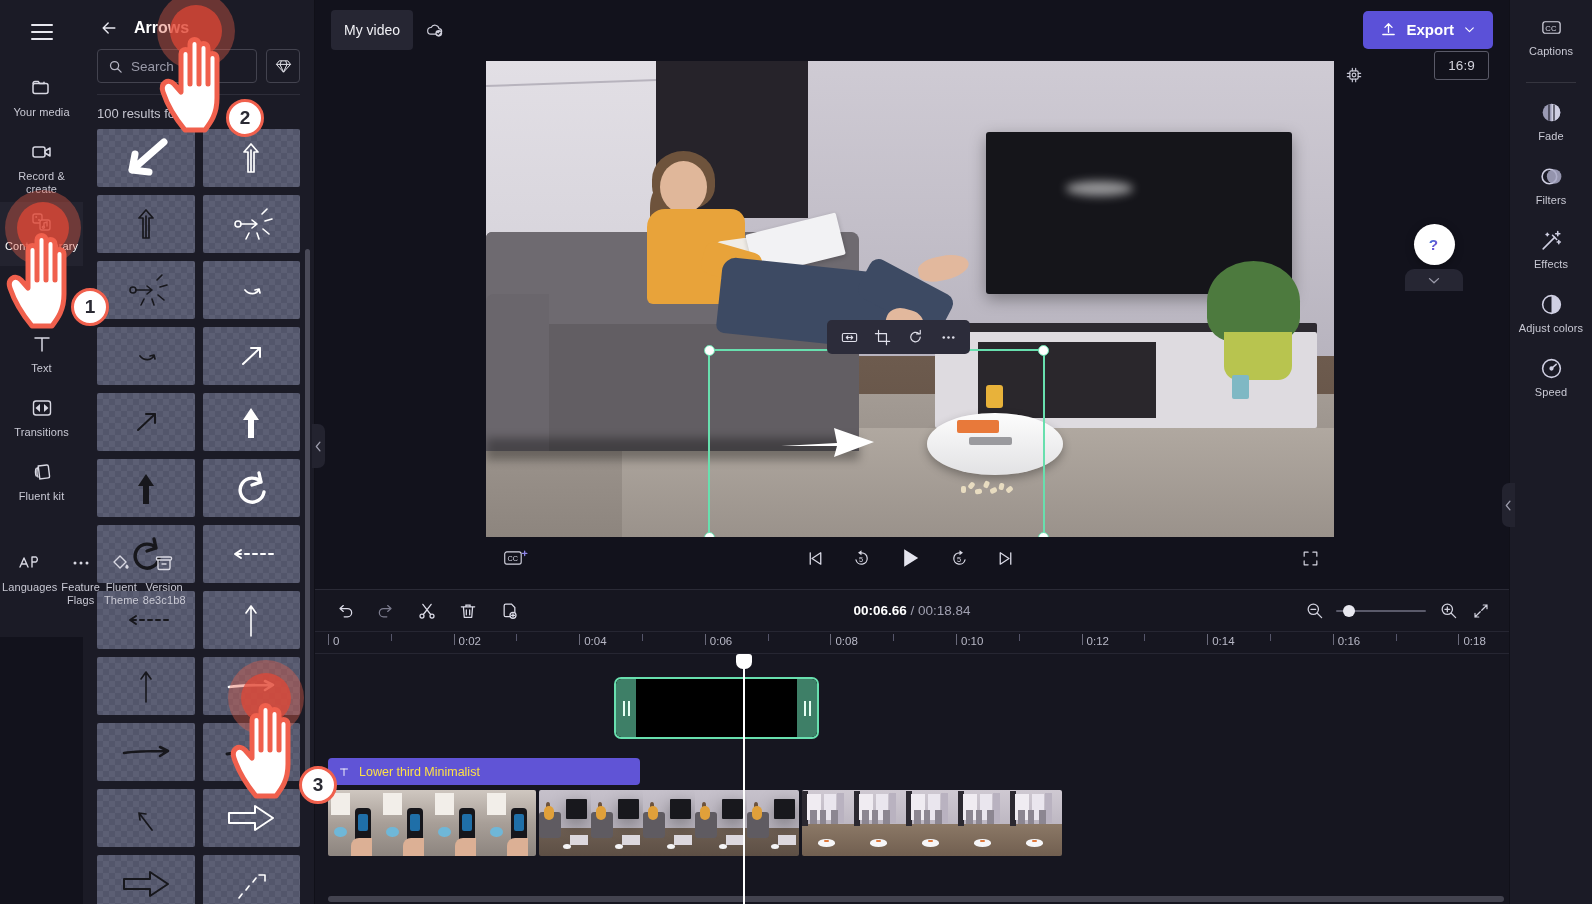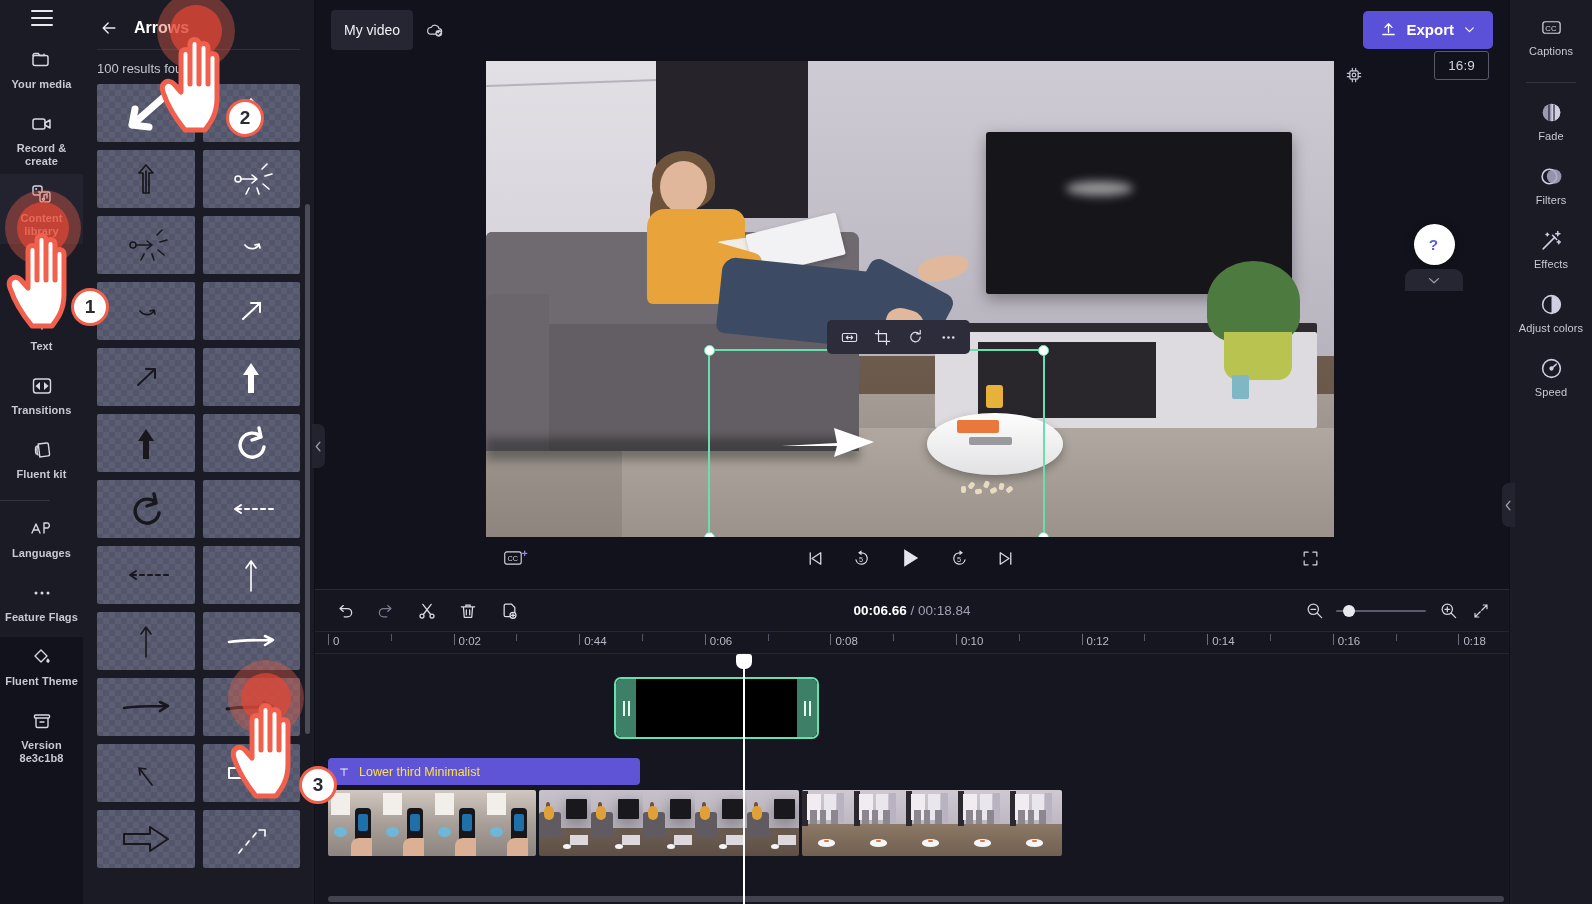--- a/index.html
+++ b/index.html
@@ -10,42 +10,42 @@
     overflow: hidden;
     color: #e8e8ef;
   }
   #app { position: relative; width: 1592px; height: 904px; display: flex; }
 
   
   .rail {
     width: 83px; height: 637px;
     background: #1b1b26;
     display: flex; flex-direction: column; align-items: center;
-    flex-shrink: 0; position: relative; z-index: 5; font-weight: bold;
+    flex-shrink: 0; position: relative; z-index: 5;
   }
   .hamburger {
     width: 44px; height: 44px; margin-top: 10px;
     display: flex; flex-direction: column; justify-content: center;
     align-items: center; gap: 5px; cursor: pointer; border-radius: 5px;
   }
   .hamburger span { display: block; width: 22px; height: 2px; background: #e8e8ef; border-radius: 1px; }
   .rail-items { margin-top: 14px; width: 100%; display: flex; flex-direction: column; align-items: center; }
   .rail-item {
     width: 83px; min-height: 64px; padding: 7px 2px 6px;
     display: flex; flex-direction: column; align-items: center; justify-content: flex-start;
     gap: 5px; cursor: pointer; position: relative;
   }
   .rail-item .ic { width: 26px; height: 26px; display: flex; align-items: center; justify-content: center; }
   .rail-item .lbl {
     font-size: 11px; line-height: 13px; color: #c9c9d4; text-align: center;
     max-width: 78px; letter-spacing: .1px;
   }
   .rail-item.active { background: #23232f; }
   .rail-item.active .lbl { color: #fff; }
-  .rail-bottom { margin-top: auto; width: 100%; display: flex; flex-direction: column; padding-bottom: 24px; }
+  .rail-bottom { margin-top: auto; width: 100%; display: flex; flex-direction: row; padding-bottom: 24px; }
   .rail-sep { width: 50px; height: 1px; background: #35353f; margin: 6px 0 8px; }
   svg { display: block; }
 
   
   .library {
     width: 232px; height: 904px; background: #1b1b26;
     flex-shrink: 0; position: relative; display: flex; flex-direction: column;
     border-right: 1px solid #101018;
   }
   .lib-head { display: flex; align-items: center; gap: 13px; padding: 16px 14px 9px 14px; }
@@ -390,20 +390,39 @@
   <div class="library">
     <div class="lib-head">
       <span class="lib-back">
         <svg width="20" height="20" viewBox="0 0 24 24" fill="none" stroke="#e8e8ef" stroke-width="1.7">
           <path d="M19 12H5M5 12l6-6M5 12l6 6" stroke-linecap="round" stroke-linejoin="round"></path>
         </svg>
       </span>
       <span class="lib-title">Arrows</span>
     </div>
 
+    <div class="lib-searchrow">
+      <div class="searchbox">
+        <span>
+          <svg width="15" height="15" viewBox="0 0 24 24" fill="none" stroke="#b6b6c4" stroke-width="2">
+            <circle cx="10.5" cy="10.5" r="6.5"></circle>
+              <path d="M15.5 15.5L21 21" stroke-linecap="round"></path>
+          </svg>
+        </span>
+        <input value="" placeholder="Search" style="">
+      </div>
+      <div class="premium-btn">
+        <span>
+          <svg width="17" height="17" viewBox="0 0 24 24" fill="none" stroke="#e8e8ef" stroke-width="1.4">
+            <path d="M6 4h12l4 5-10 11L2 9z" stroke-linejoin="round"></path>
+            <path d="M2 9h20M9 4l-2 5 5 11M15 4l2 5-5 11" stroke-linejoin="round"></path>
+          </svg>
+        </span>
+      </div>
+    </div>
 
     <div class="lib-divider"></div>
     <div class="results-count">100 results found</div>
 
     <div class="grid-wrap">
       <div class="grid" id="lib-grid">
           <div class="cell">
             <svg width="64" height="44" viewBox="0 0 64 44" fill="none" stroke="#ffffff" stroke-width="7" stroke-linecap="round" stroke-linejoin="round">
               <path d="M50 6 L18 34 M18 34 l17 2 M18 34 l3 -16" stroke-width="7"></path>
             </svg>
@@ -820,21 +839,21 @@
           </div>
           <div class="tick" style="left: 138.6px;">
             <span class="bar"></span>
             <span class="lab">0:02</span>
           </div>
           <div class="tick minor" style="left: 201.4px;">
             <span class="bar"></span>
           </div>
           <div class="tick" style="left: 264.2px;">
             <span class="bar"></span>
-            <span class="lab">0:44</span>
+            <span class="lab">0:04</span>
           </div>
           <div class="tick minor" style="left: 327px;">
             <span class="bar"></span>
           </div>
           <div class="tick" style="left: 389.8px;">
             <span class="bar"></span>
             <span class="lab">0:06</span>
           </div>
           <div class="tick minor" style="left: 452.6px;">
             <span class="bar"></span>

